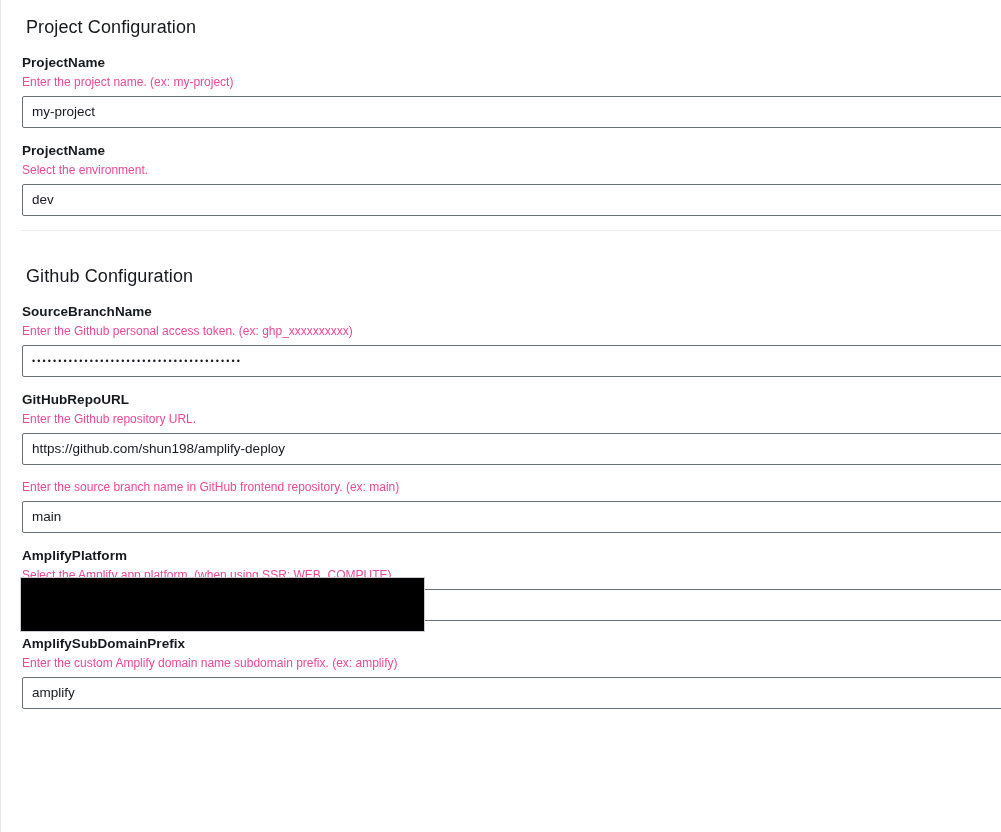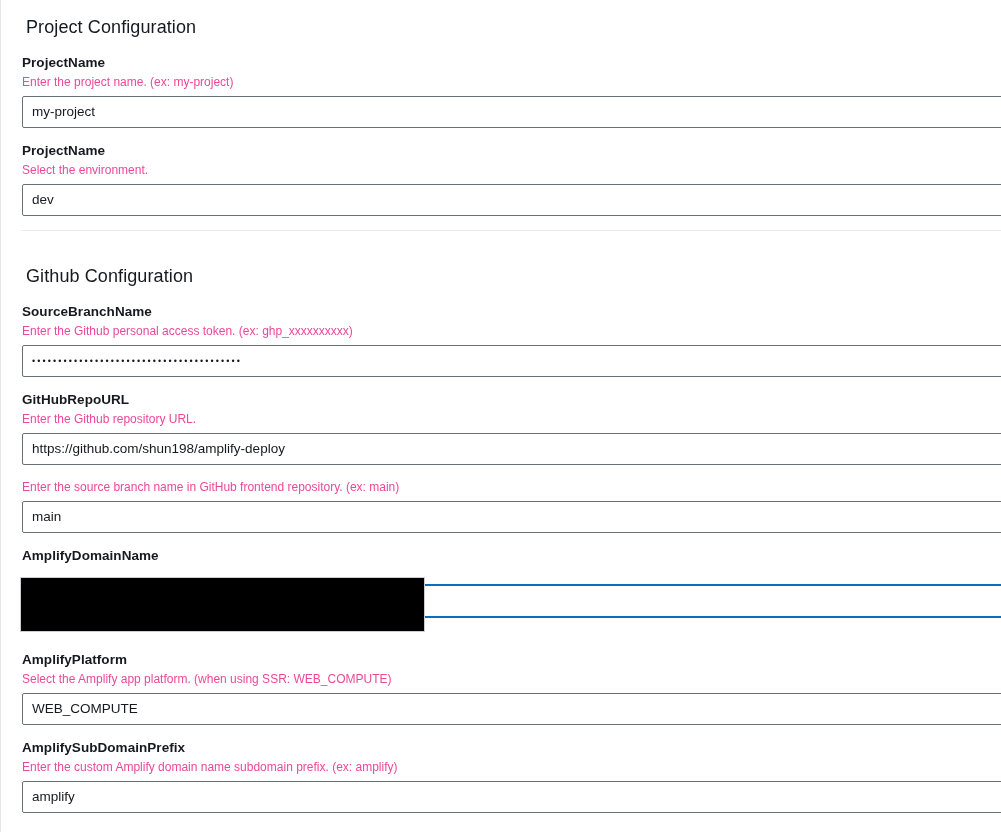--- a/index.html
+++ b/index.html
@@ -160,26 +160,20 @@
       <span class="field-label">GitHubRepoURL</span>
       <span class="field-desc">Enter the Github repository URL.</span>
       <div class="input">https://github.com/shun198/amplify-deploy</div>
     </div>
 
     <div class="field">
       <span class="field-desc">Enter the source branch name in GitHub frontend repository. (ex: main)</span>
       <div class="input">main</div>
     </div>
 
-    <div class="field">
-      <span class="field-label">AmplifyDomainName</span>
-      <div class="spacer-domain">
-        <div class="input focused" style="margin-top:19px"></div>
-      </div>
-    </div>
 
     <div class="field">
       <span class="field-label">AmplifyPlatform</span>
       <span class="field-desc">Select the Amplify app platform. (when using SSR: WEB_COMPUTE)</span>
       <div class="input">WEB_COMPUTE</div>
     </div>
 
     <div class="field">
       <span class="field-label">AmplifySubDomainPrefix</span>
       <span class="field-desc">Enter the custom Amplify domain name subdomain prefix. (ex: amplify)</span>

